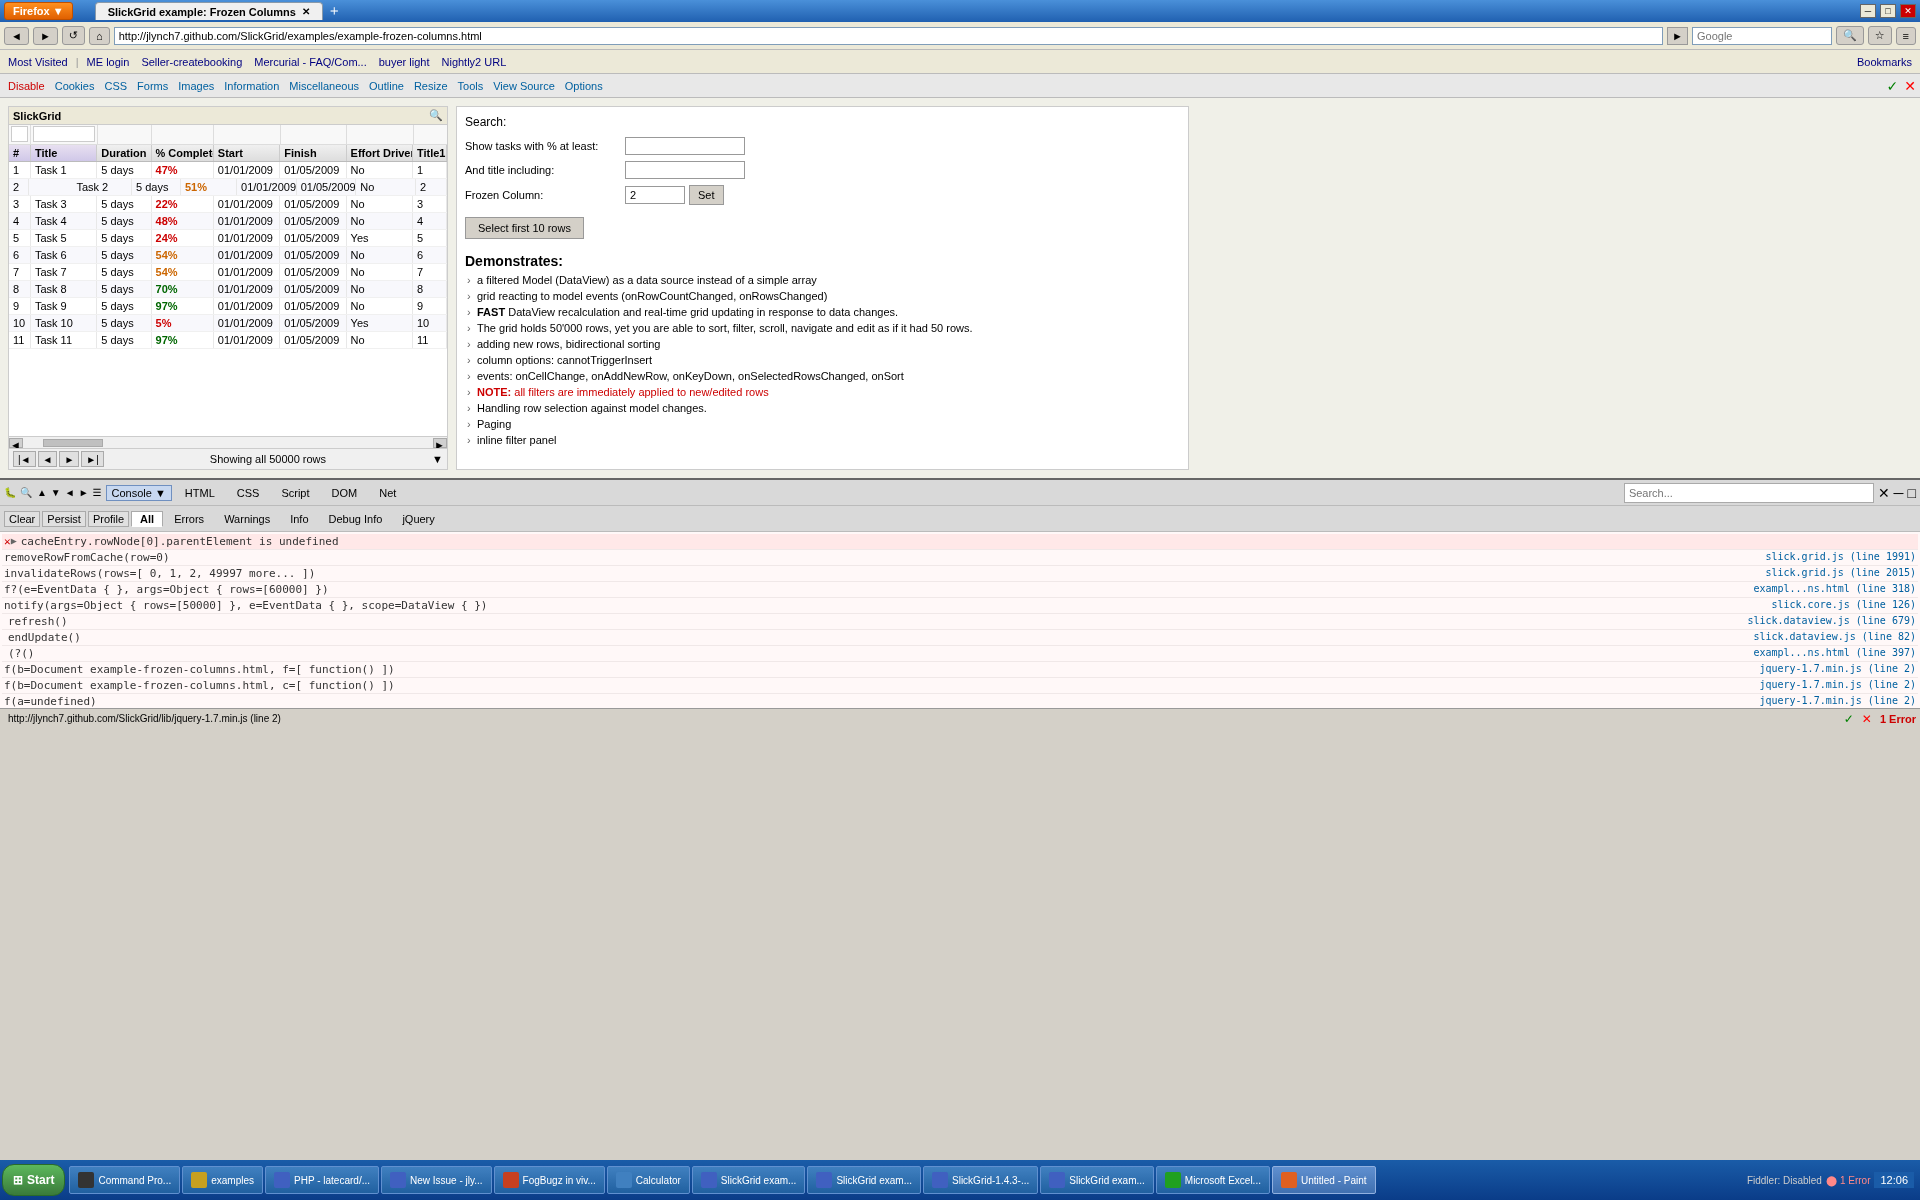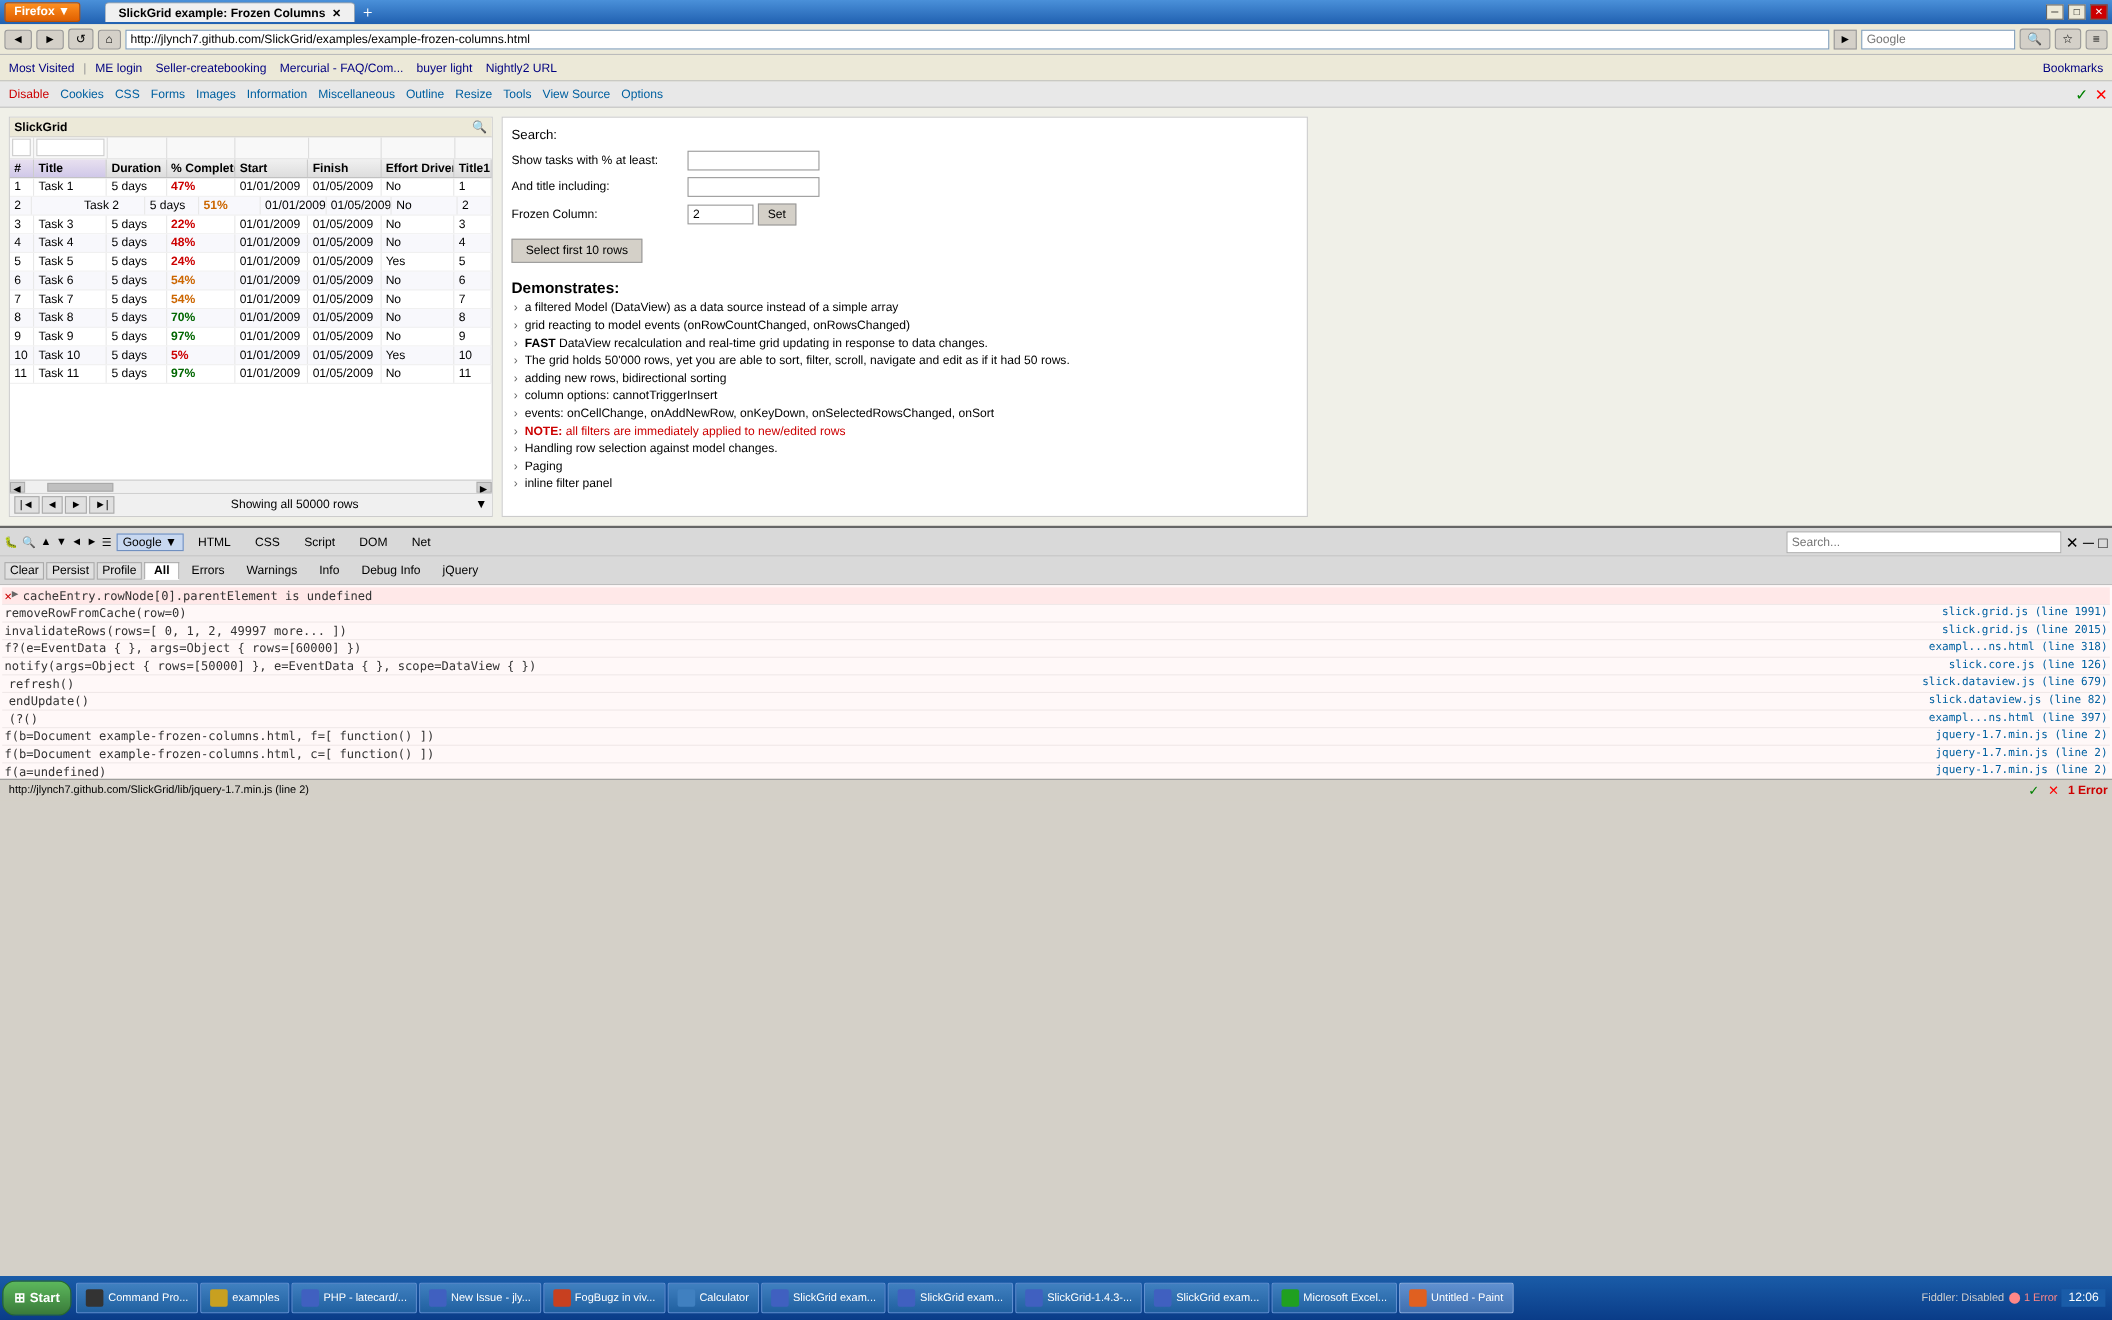--- a/index.html
+++ b/index.html
@@ -641,21 +641,21 @@
 <div id="console-area">
 
   <div style="background:#d9d9d9;display:flex;align-items:center;padding:2px 4px;gap:4px;border-bottom:1px solid #bbb;height:26px;">
     <span style="font-size:10px;cursor:pointer;">🐛</span>
     <span style="font-size:10px;cursor:pointer;">🔍</span>
     <span style="font-size:10px;cursor:pointer;">▲</span>
     <span style="font-size:10px;cursor:pointer;">▼</span>
     <span style="font-size:10px;cursor:pointer;">◄</span>
     <span style="font-size:10px;cursor:pointer;">►</span>
     <span style="font-size:10px;cursor:pointer;">☰</span>
-    <span class="fb-btn active">Google ▼</span>
+    <span class="fb-btn active">Console ▼</span>
     <span class="fb-tab">HTML</span>
     <span class="fb-tab">CSS</span>
     <span class="fb-tab">Script</span>
     <span class="fb-tab">DOM</span>
     <span class="fb-tab">Net</span>
     <div style="flex:1;"></div>
     <input type="text" style="border: 1px solid rgb(170, 170, 170); padding: 1px 4px; font-size: 11px; width: 250px; height: 20px;" placeholder="Search...">
     <span style="cursor:pointer;font-size:14px;">✕</span>
     <span style="cursor:pointer;font-size:14px;">─</span>
     <span style="cursor:pointer;font-size:14px;">□</span>

